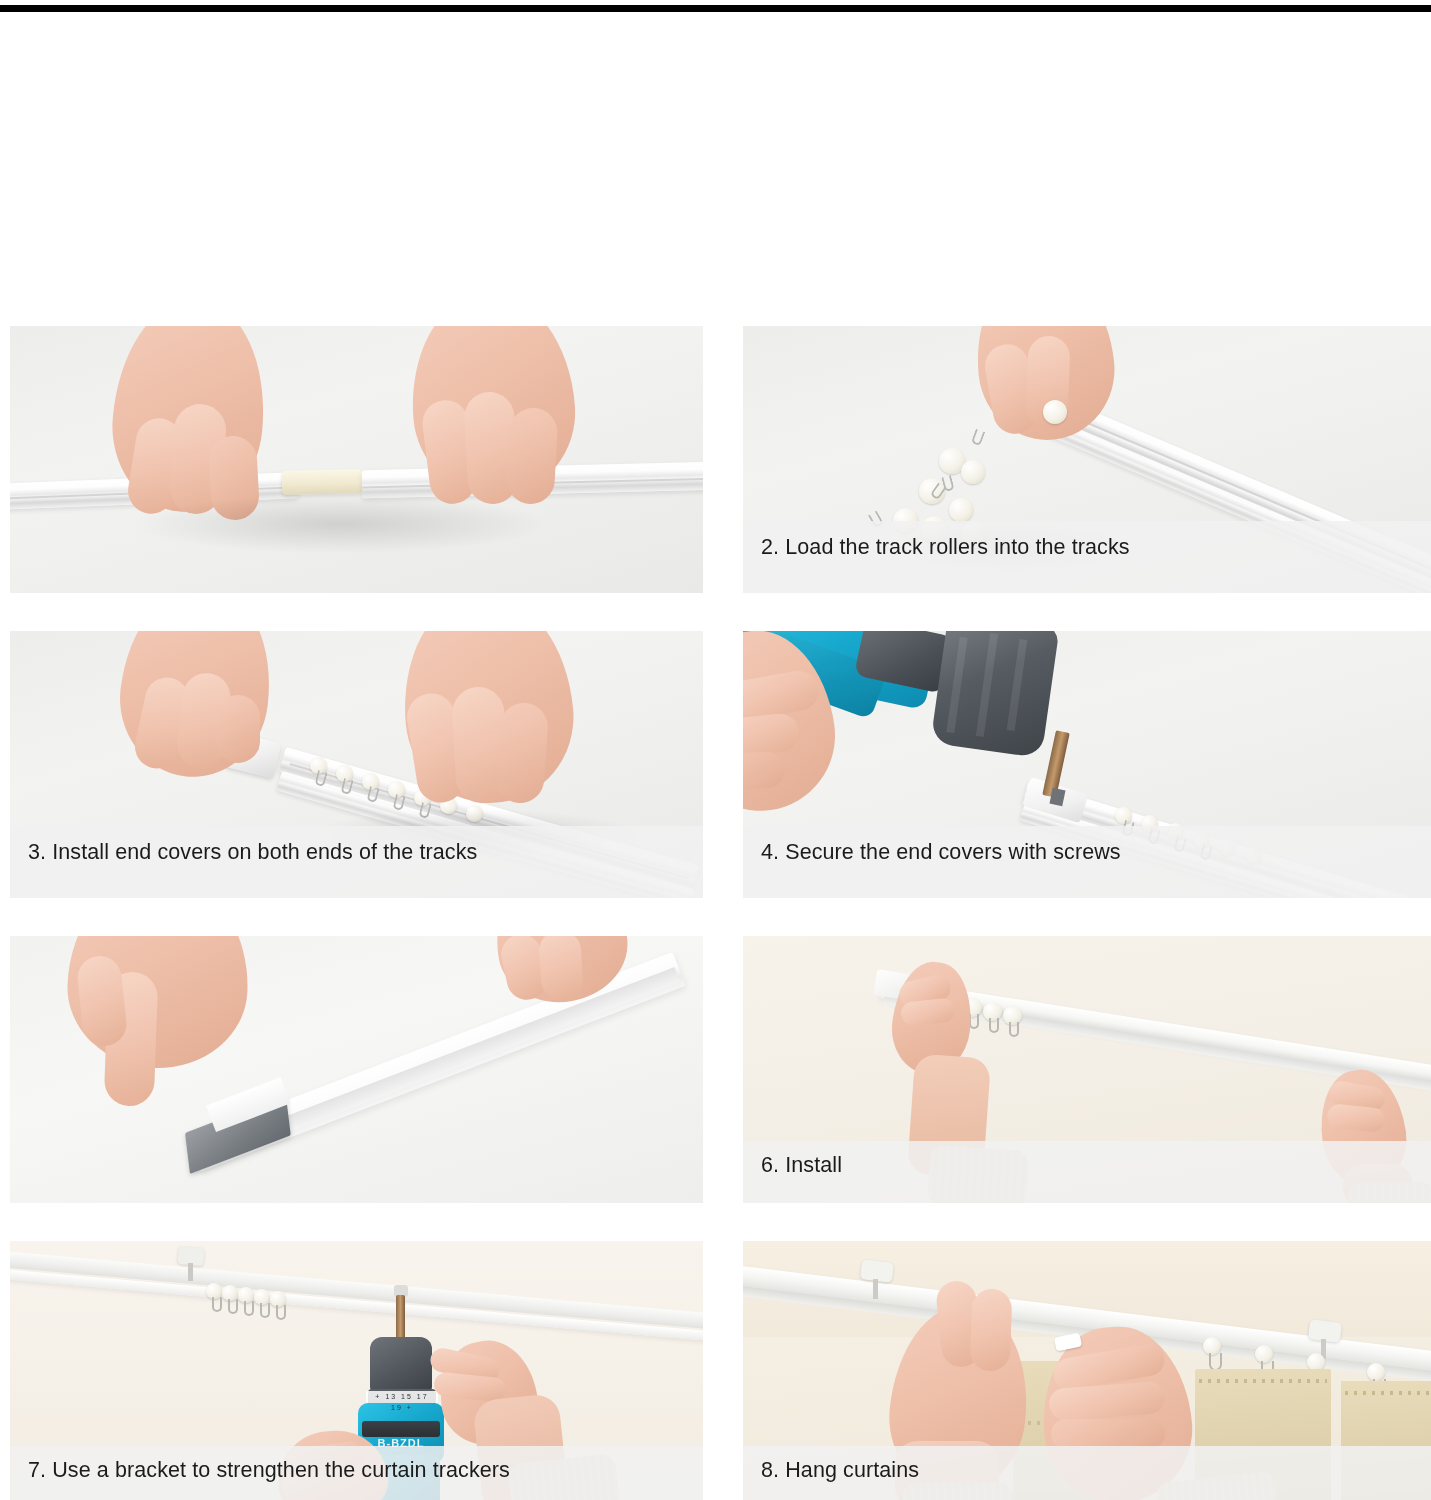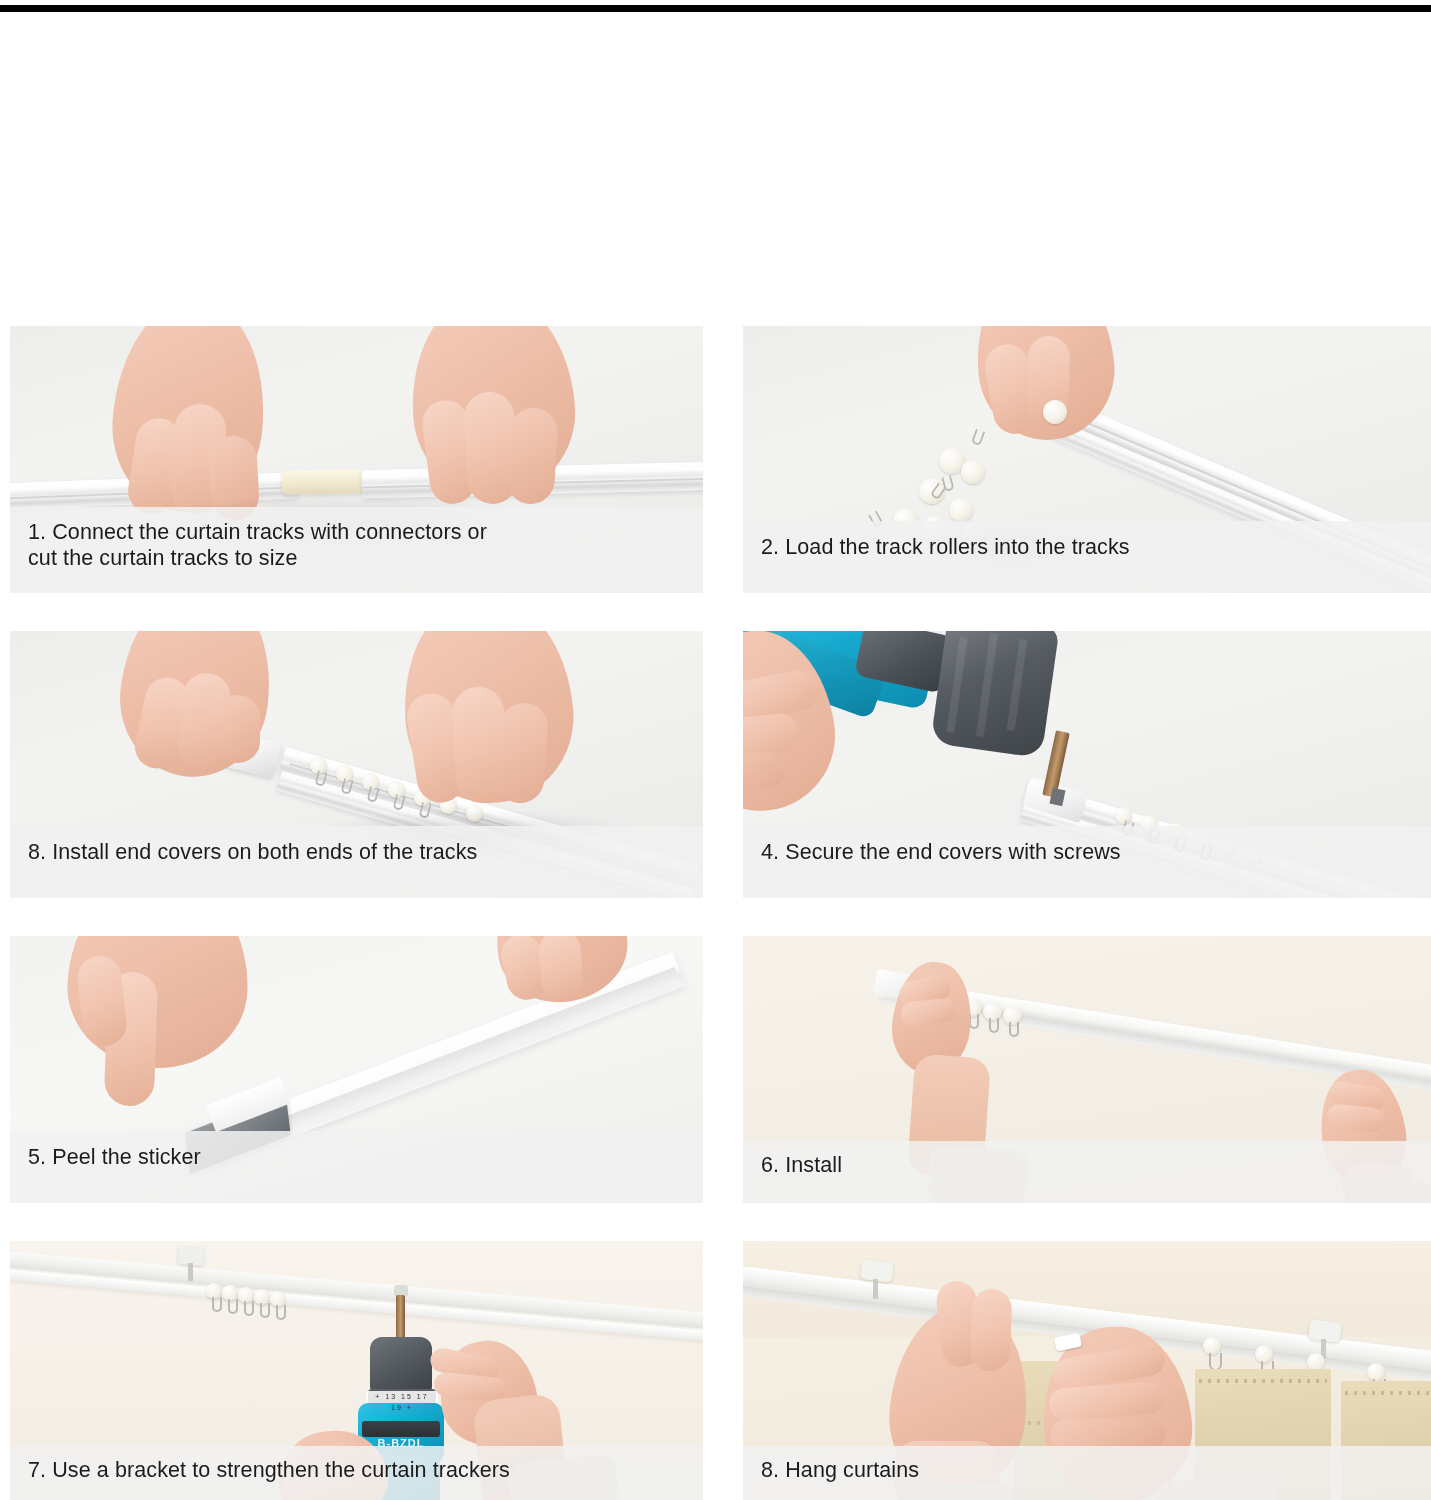--- a/index.html
+++ b/index.html
@@ -155,22 +155,20 @@
         <div class="finger skin2" style="left:122px; top:92px; width:46px; height:96px; transform:rotate(9deg);"></div>
         <div class="finger skin2" style="left:162px; top:78px; width:52px; height:110px; transform:rotate(4deg);"></div>
         <div class="finger skin" style="left:200px; top:110px; width:48px; height:84px; transform:rotate(-3deg);"></div>
 
         <div class="hand skin" style="left:402px; top:-30px; width:162px; height:200px; transform:rotate(-4deg);"></div>
         <div class="finger skin2" style="left:416px; top:74px; width:46px; height:104px; transform:rotate(-7deg);"></div>
         <div class="finger skin2" style="left:456px; top:66px; width:50px; height:112px; transform:rotate(-3deg);"></div>
         <div class="finger skin" style="left:498px; top:82px; width:48px; height:96px; transform:rotate(3deg);"></div>
         <div class="shadow-soft" style="left:120px;top:168px;width:420px;height:60px;"></div>
       </div>
-      <div class="caption tall">1. Connect the curtain tracks with connectors or
-    cut the curtain tracks to size</div>
     </div>
 
     <div class="step">
       <div class="photo">
         <div class="bg-studio"></div>
 
         <div class="track" style="left:300px; top:64px; width:470px; height:26px; transform:rotate(23deg); transform-origin:left top; border-radius:3px;"></div>
         <div class="track" style="left:296px; top:86px; width:470px; height:18px; transform:rotate(23deg); transform-origin:left top; border-radius:3px; opacity:.9;"></div>
         <div class="track-line" style="left:302px; top:78px; width:460px; height:2px; transform:rotate(23deg); transform-origin:left top;"></div>
 
@@ -223,21 +221,21 @@
         <div class="finger skin2" style="left:130px; top:46px; width:44px; height:92px; transform:rotate(12deg);"></div>
         <div class="finger skin2" style="left:170px; top:42px; width:48px; height:96px; transform:rotate(6deg);"></div>
         <div class="finger skin" style="left:206px; top:64px; width:44px; height:68px; transform:rotate(0deg);"></div>
 
         <div class="hand skin" style="left:394px; top:-34px; width:168px; height:206px; transform:rotate(-5deg);"></div>
         <div class="finger skin2" style="left:402px; top:62px; width:48px; height:110px; transform:rotate(-9deg);"></div>
         <div class="finger skin2" style="left:444px; top:56px; width:52px; height:116px; transform:rotate(-3deg);"></div>
         <div class="finger skin" style="left:488px; top:72px; width:48px; height:100px; transform:rotate(4deg);"></div>
         <div class="shadow-soft" style="left:300px;top:178px;width:330px;height:50px;"></div>
       </div>
-      <div class="caption">8. Install end covers on both ends of the tracks</div>
+      <div class="caption">3. Install end covers on both ends of the tracks</div>
     </div>
 
     <div class="step">
       <div class="photo">
         <div class="bg-studio"></div>
 
         <div class="track" style="left:286px; top:150px; width:420px; height:24px; transform:rotate(17deg); transform-origin:left top; border-radius:3px;"></div>
         <div class="track" style="left:282px; top:172px; width:420px; height:18px; transform:rotate(17deg); transform-origin:left top; border-radius:3px; opacity:.92;"></div>
 
         <div style="position:absolute;left:288px;top:146px;width:60px;height:30px;border-radius:4px;background:linear-gradient(150deg,#ffffff,#f0f0f0 60%,#dedede);transform:rotate(17deg);transform-origin:left top;"></div>
@@ -283,21 +281,20 @@
         <div style="position:absolute;left:206px;top:168px;width:80px;height:28px;transform:rotate(-21deg);transform-origin:left bottom;background:linear-gradient(180deg,#ffffff,#f0f0f0);"></div>
 
         <div class="hand skin" style="left:58px; top:-58px; width:180px; height:190px; transform:rotate(2deg);"></div>
         <div class="finger skin2" style="left:96px; top:36px; width:50px; height:134px; transform:rotate(2deg);"></div>
         <div class="finger skin2" style="left:70px; top:20px; width:44px; height:90px; transform:rotate(-6deg);"></div>
 
         <div class="hand skin" style="left:486px; top:-64px; width:130px; height:130px; transform:rotate(-10deg);"></div>
         <div class="finger skin2" style="left:494px; top:-2px; width:40px; height:66px; transform:rotate(-12deg);"></div>
         <div class="finger skin2" style="left:530px; top:-6px; width:42px; height:70px; transform:rotate(-4deg);"></div>
       </div>
-      <div class="caption">5. Peel the sticker</div>
     </div>
 
     <div class="step">
       <div class="photo">
         <div class="bg-room" style="background:linear-gradient(172deg,#f7f2ea 0%,#f4efe6 50%,#efe9de 100%);"></div>
 
         <div style="position:absolute;left:140px;top:42px;width:560px;height:20px;transform:rotate(9deg);transform-origin:left top;border-radius:3px;background:linear-gradient(to bottom,#ffffff,#f6f6f4 45%,#e3e3e0 75%,#f4f4f2);box-shadow:0 3px 6px rgba(0,0,0,.07);"></div>
         <div style="position:absolute;left:142px;top:58px;width:556px;height:10px;transform:rotate(9deg);transform-origin:left top;background:linear-gradient(to bottom,#dedede,#f2f2f0);"></div>
 
         <div style="position:absolute;left:132px;top:36px;width:38px;height:26px;border-radius:4px;background:linear-gradient(150deg,#ffffff,#ececea);transform:rotate(9deg);"></div>

